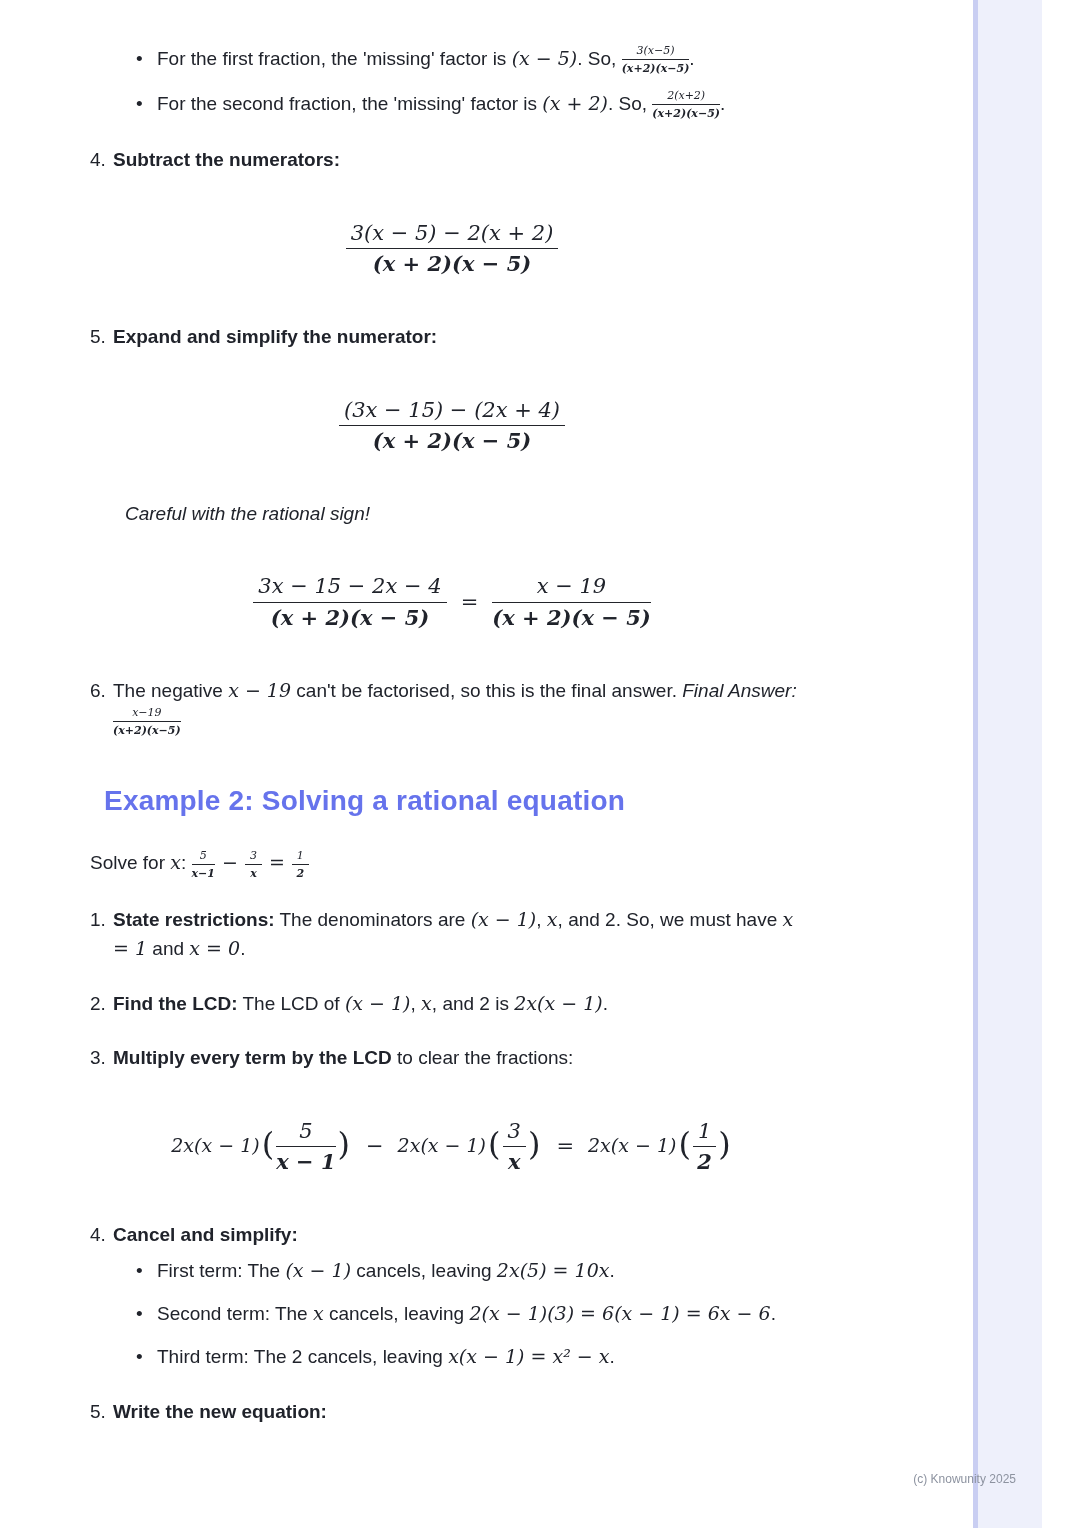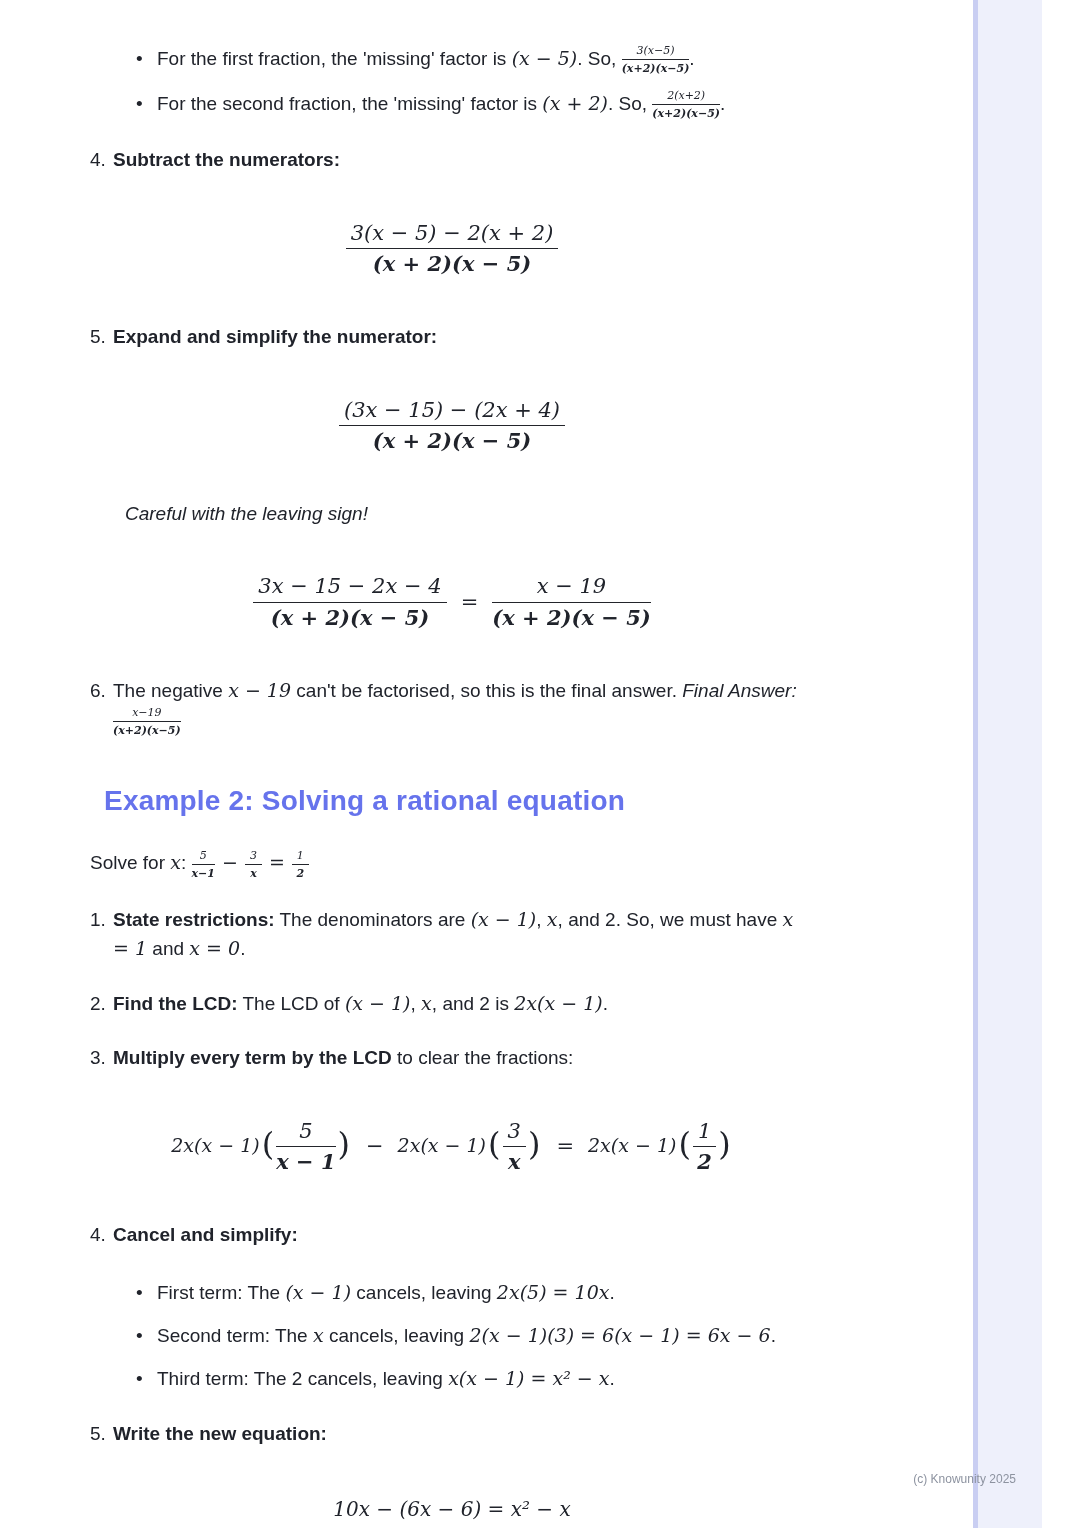--- a/index.html
+++ b/index.html
@@ -38,21 +38,21 @@
   .italic { font-style:italic; }
   .note { font-style:italic; margin:44px 0 0 35px; }
 
   .heading { font-size:28px; font-weight:700; color:#6673ec; margin:42px 14px 26px; letter-spacing:0.2px; }
   .solve-line { margin-bottom:4px; }
   .solveop { margin:0 7px; }
 
   .bigp { font-family:"DejaVu Serif", serif; font-size:32px; vertical-align:middle;
           position:relative; top:-2px; margin:0 2px; }
 
-  .numpara .bullets { padding-left:44px; margin-top:28px; }
+  .numpara .bullets { padding-left:44px; margin-top:6px; }
   .numpara .bullets li { margin-bottom:14px; }
   .eq-final { font-size:20px; }
 </style>
 </head>
 <body>
 
 <div class="side-panel"></div>
 <div class="side-line"></div>
 
 <div class="content">
@@ -67,21 +67,21 @@
   <div class="equation">
     <span class="frac disp"><span class="fnum">3(x − 5) − 2(x + 2)</span><span class="fden">(x + 2)(x − 5)</span></span>
   </div>
 
   <div class="numpara"><span class="stepnum">5.</span><span class="bold">Expand and simplify the numerator:</span></div>
 
   <div class="equation">
     <span class="frac disp"><span class="fnum">(3x − 15) − (2x + 4)</span><span class="fden">(x + 2)(x − 5)</span></span>
   </div>
 
-  <div class="note">Careful with the leaving sign!</div>
+  <div class="note">Careful with the rational sign!</div>
 
   <div class="equation">
     <span class="frac disp"><span class="fnum">3x − 15 − 2x − 4</span><span class="fden">(x + 2)(x − 5)</span></span><span class="math eqop">=</span><span class="frac disp"><span class="fnum">x − 19</span><span class="fden">(x + 2)(x − 5)</span></span>
   </div>
 
   <div class="numpara"><span class="stepnum">6.</span><span>The negative </span><span class="math">x − 19</span><span> can't be factorised, so this is the final answer. </span><span class="italic">Final Answer: </span><span class="frac small"><span class="fnum">x−19</span><span class="fden">(x+2)(x−5)</span></span></div>
 
   <h1 class="heading">Example 2: Solving a rational equation</h1>
 
   <div class="solve-line"><span>Solve for </span><span class="math">x</span><span>: </span><span class="frac small"><span class="fnum">5</span><span class="fden">x−1</span></span><span class="math solveop">−</span><span class="frac small"><span class="fnum">3</span><span class="fden">x</span></span><span class="math solveop">=</span><span class="frac small"><span class="fnum">1</span><span class="fden">2</span></span></div>
@@ -97,17 +97,16 @@
   <div class="numpara"><span class="stepnum">4.</span><span class="bold">Cancel and simplify:</span>
     <ul class="bullets">
       <li><span>First term: The </span><span class="math">(x − 1)</span><span> cancels, leaving </span><span class="math">2x(5) = 10x</span><span>.</span></li>
       <li><span>Second term: The </span><span class="math">x</span><span> cancels, leaving </span><span class="math">2(x − 1)(3) = 6(x − 1) = 6x − 6</span><span>.</span></li>
       <li><span>Third term: The 2 cancels, leaving </span><span class="math">x(x − 1) = x² − x</span><span>.</span></li>
     </ul>
   </div>
 
   <div class="numpara"><span class="stepnum">5.</span><span class="bold">Write the new equation:</span></div>
 
-  <div class="equation"><span class="math eq-final">10x − (6x − 6) = x² − x</span></div>
 
 </div>
 
 <div class="footer">(c) Knowunity 2025</div>
 
 </body></html>

